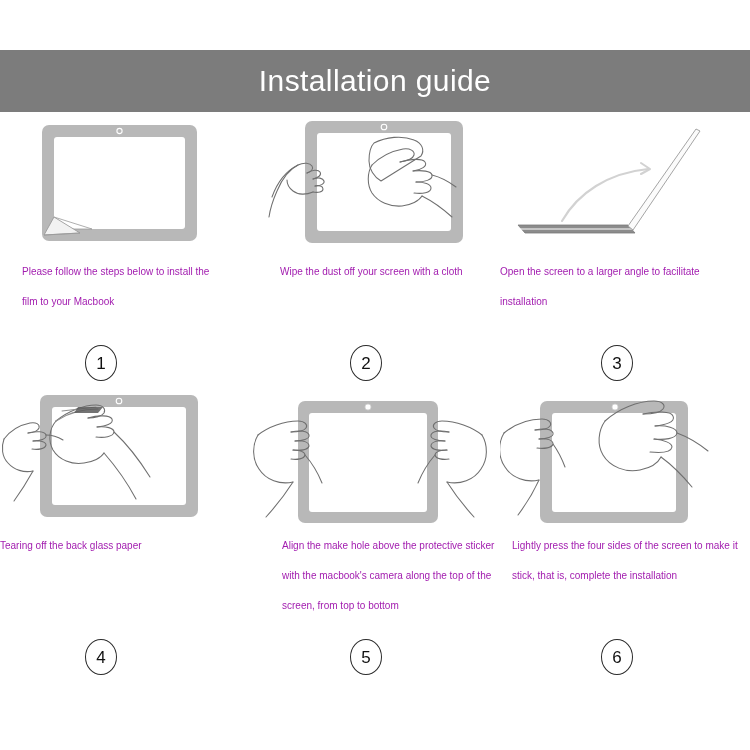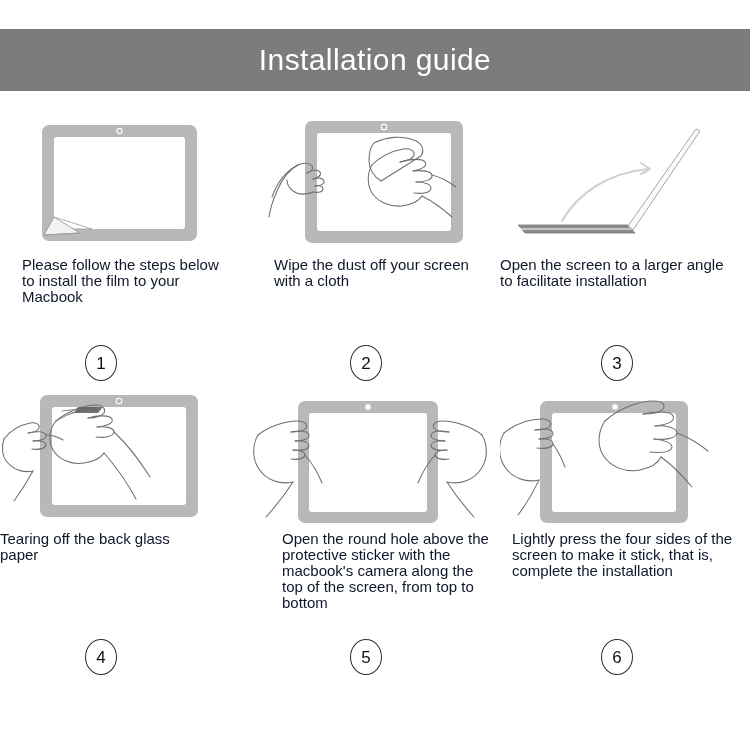--- a/index.html
+++ b/index.html
@@ -5,49 +5,49 @@
   html,body{margin:0;padding:0;}
   body{
     width:750px;height:750px;background:#ffffff;
     font-family:"Liberation Sans","DejaVu Sans",sans-serif;
     overflow:hidden;position:relative;
   }
   #page{width:750px;height:750px;position:relative;}
 
   
   .header-bar{
-    position:absolute;left:0;top:29px;width:750px;height:62px;
+    position:absolute;left:0;top:50px;width:750px;height:62px;
     background:#7c7c7c;display:flex;align-items:center;justify-content:center;
   }
   .header-title{
     color:#ffffff;font-size:30px;font-weight:400;letter-spacing:.4px;
     line-height:1;white-space:nowrap;
   }
 
   
   .grid{position:absolute;left:0;top:107px;width:750px;}
   .row{display:flex;width:750px;}
   .cell{width:250px;position:relative;}
   .art{height:150px;position:relative;}
   .art svg{position:absolute;left:0;top:0;}
   .caption{
-    font-size:15px;line-height:16px;color:#0f172a;
+    font-size:10px;line-height:30px;color:#a21caf;
     padding:0 6px 0 0;min-height:88px;
   }
   .row2 .caption{min-height:108px;}
   .stepwrap{display:flex;justify-content:center;align-items:flex-start;}
   .step{
     width:30px;height:34px;border:1.3px solid #2b2b2b;border-radius:50%;
     display:flex;align-items:center;justify-content:center;
     font-size:17px;color:#111;line-height:1;
   }
 
   
   .c1 .caption{margin-left:22px;width:200px;}
-  .c2 .caption{margin-left:24px;width:200px;}
+  .c2 .caption{margin-left:30px;width:200px;}
   .c3 .caption{margin-left:0;width:225px;}
   .c4 .caption{width:205px;}
   .c5 .caption{margin-left:32px;width:215px;}
   .c6 .caption{margin-left:12px;width:240px;}
 
   .step1{margin-left:-48px;}
   .step2{margin-left:-18px;}
   .step3{margin-left:-16px;}
   .step4{margin-left:-48px;}
   .step5{margin-left:-18px;}
@@ -203,21 +203,21 @@
                 <path d="M199 51 C190 49 182 50 181 54 C180 58 188 60 195 60"></path>
                 <path d="M195 60 C187 59 181 61 181 65 C182 69 190 70 197 69"></path>
                 <path d="M197 69 C190 69 185 71 185 74 C186 78 193 79 199 78"></path>
                 <path d="M232 54 C238 64 238 78 231 88 C224 99 210 104 197 101"></path>
                 <path d="M197 101 C204 112 213 124 224 136"></path>
                 <path d="M185 74 C178 82 172 92 168 102"></path>
               </g>
             </g>
           </svg>
         </div>
-        <div class="caption">Open the round hole above the protective sticker with the macbook's camera along the top of the screen, from top to bottom</div>
+        <div class="caption">Align the make hole above the protective sticker with the macbook's camera along the top of the screen, from top to bottom</div>
         <div class="stepwrap">
           <div class="step step5">5</div>
         </div>
       </div>
 
       <div class="cell c6">
         <div class="art">
           <svg width="250" height="150" viewBox="0 0 250 150">
             <g>
               <rect x="40" y="20" width="148" height="122" rx="7" ry="7" fill="#b8b8b8"></rect>

